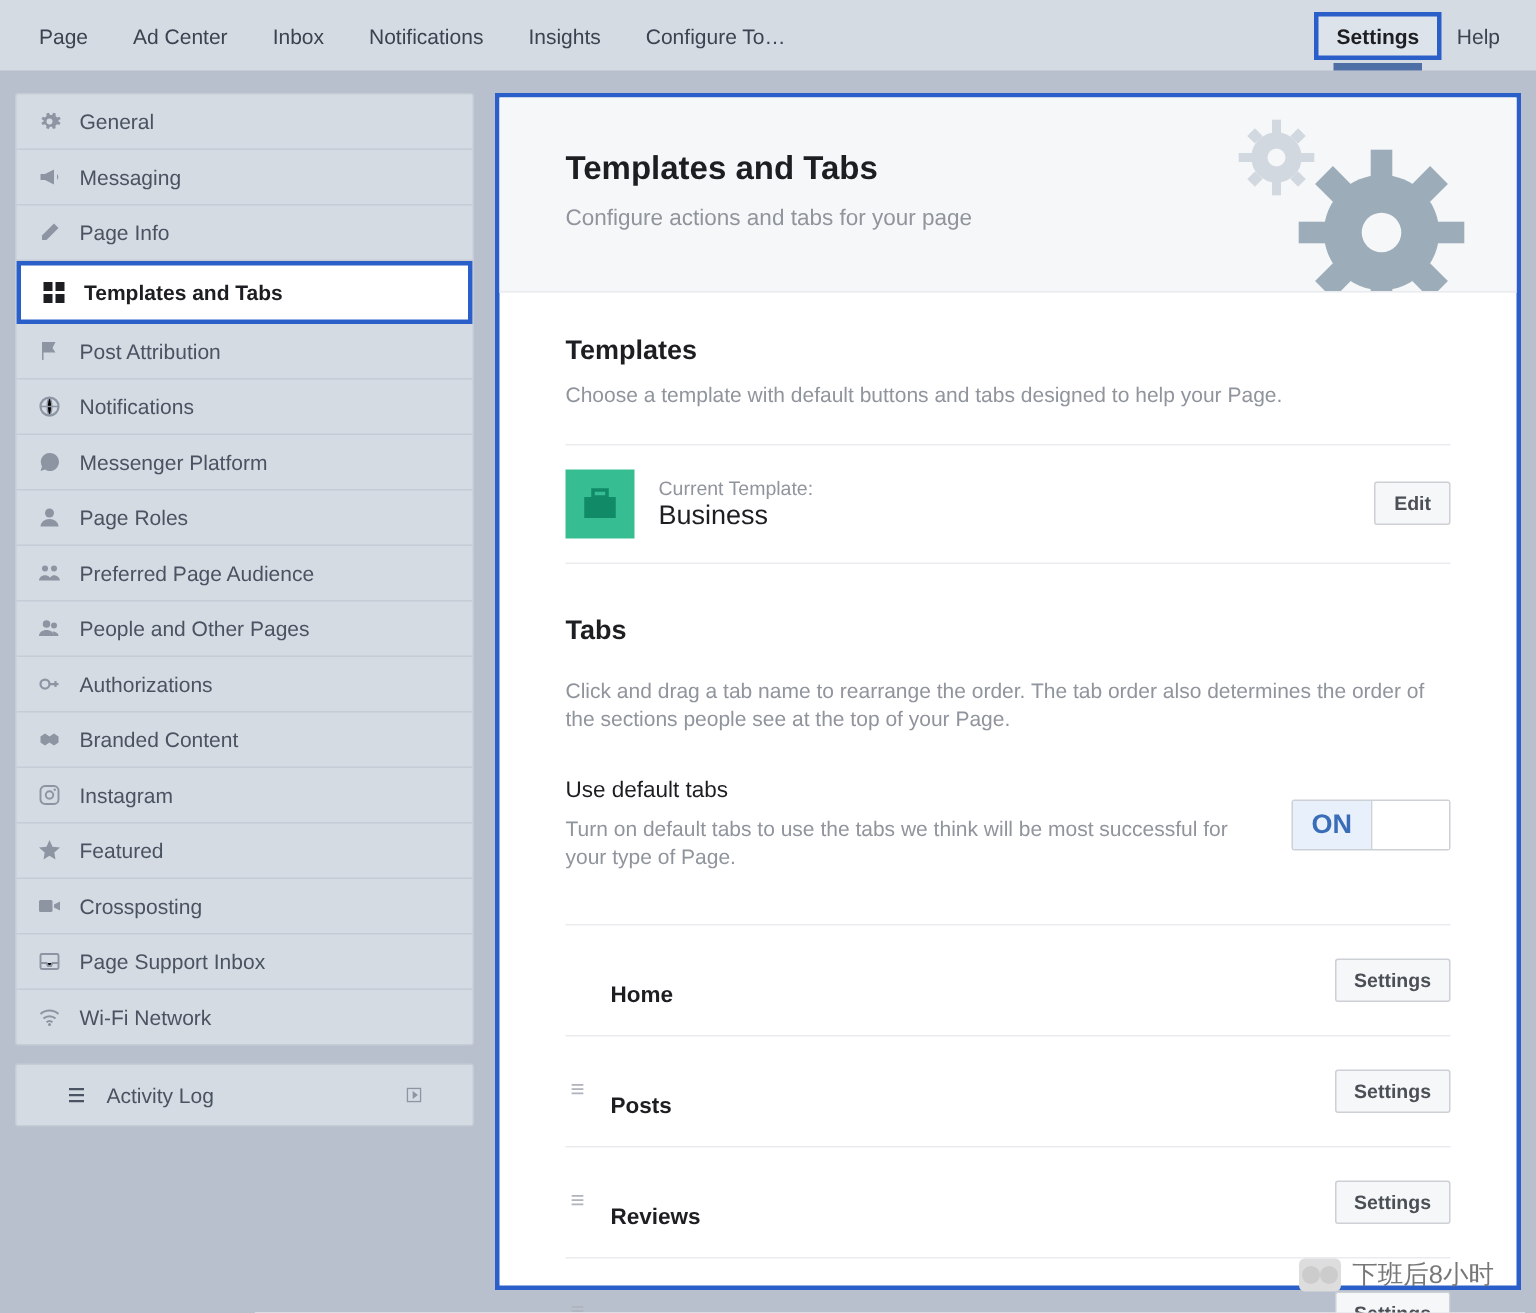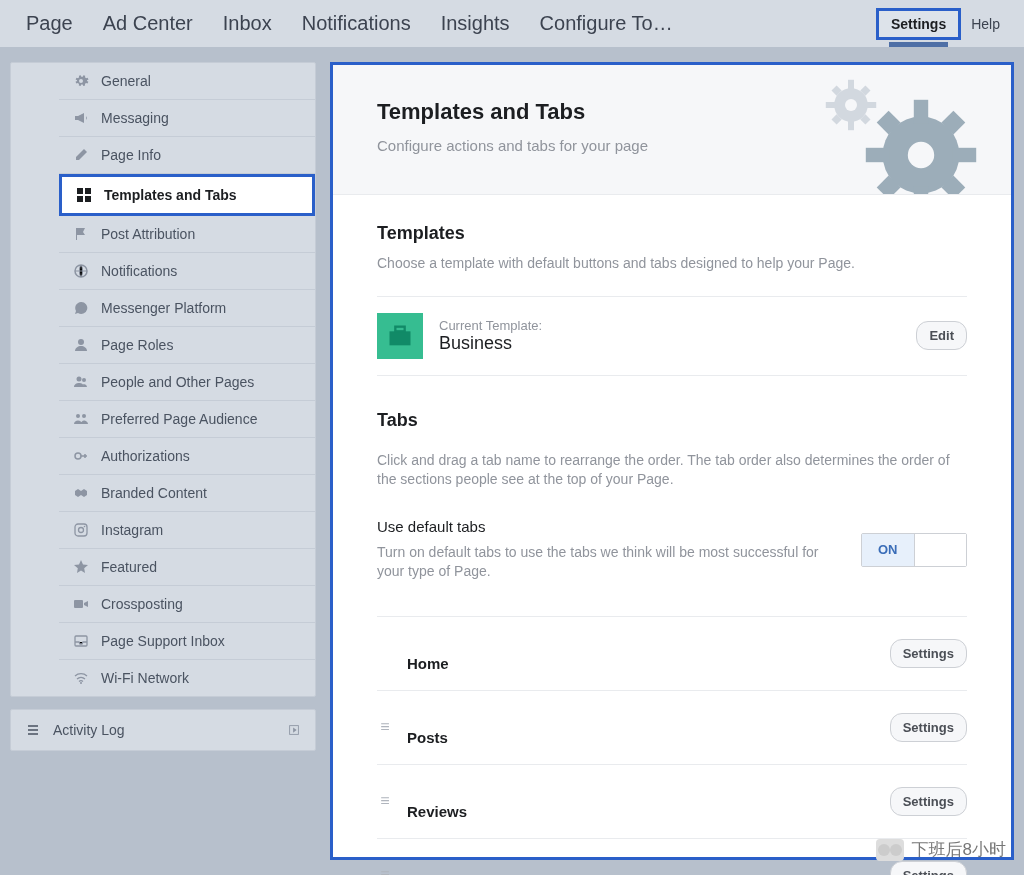--- a/index.html
+++ b/index.html
@@ -17,21 +17,21 @@
   background: #d5dbe3;
   height: 48px;
   display: flex;
   align-items: center;
   padding: 0 14px;
   border-bottom: 1px solid #b7c0cc;
 }
 .topnav-left { display: flex; gap: 6px; }
 .topnav-item {
   color: #3c4350;
-  font-size: 20px;
+  font-size: 14px;
   padding: 6px 12px;
   cursor: pointer;
   white-space: nowrap;
 }
 .topnav-spacer { flex: 1; }
 .topnav-settings {
   border: 3px solid #2a5fc9;
   padding: 5px 12px;
   font-weight: 700;
   color: #1c1e21;
@@ -51,21 +51,20 @@
 
 
 .wrap { display: flex; padding: 14px 10px 0 10px; gap: 14px; }
 
 
 .sidebar { width: 306px; }
 .side-list {
   background: #d5dbe3;
   border: 1px solid #c5ccd6;
   border-radius: 2px;
-  padding-left: 48px;
 }
 .side-item {
   display: flex;
   align-items: center;
   gap: 12px;
   padding: 10px 14px;
   border-bottom: 1px solid #c5ccd6;
   color: #4a5361;
   font-size: 14px;
   cursor: pointer;
@@ -81,21 +80,21 @@
 .side-item.active .ico { color:#1c1e21; }
 
 .activity-log {
   margin-top: 12px;
   background: #d5dbe3;
   border: 1px solid #c5ccd6;
   border-radius: 2px;
   display: flex;
   align-items: center;
   gap: 12px;
-  padding: 12px 14px;
+  padding: 12px 32px;
   color: #4a5361;
   font-size: 14px;
 }
 .activity-log .arrow { margin-left:auto; color:#8d95a3; }
 
 
 .content {
   flex: 1;
   background: #fff;
   border: 3px solid #2a5fc9;
@@ -127,21 +126,21 @@
   align-items: center;
   gap: 16px;
 }
 .tmpl-icon { width:46px; height:46px; background:#36bd91; display:flex; align-items:center; justify-content:center; }
 .tmpl-text { flex:1; }
 .tmpl-label { font-size:13px; color:#90949c; }
 .tmpl-name { font-size:18px; color:#1c1e21; font-weight:400; }
 .btn {
   background: #f6f7f9;
   border: 1px solid #cdd0d5;
-  border-radius: 12px;
+  border-radius: 2px;
   padding: 6px 12px;
   font-size: 13px;
   font-weight: 700;
   color: #4b4f56;
   cursor: pointer;
 }
 
 .tabs-section { padding: 34px 44px 0; }
 .tabs-section h2 { font-size:18px; font-weight:700; color:#1c1e21; margin-bottom:20px; }
 
@@ -153,34 +152,34 @@
 }
 .dt-left { flex:1; }
 .dt-title { font-size:15px; color:#1c1e21; margin-bottom:8px; }
 .toggle {
   width: 106px; height: 34px;
   border: 1px solid #cdd0d5;
   border-radius: 2px;
   display: flex;
   cursor: pointer;
 }
-.toggle .on { flex:1; background:#e7f0fb; color:#3a6db8; font-weight:700; font-size:13px; display:flex; align-items:center; justify-content:center; border-right:1px solid #cdd0d5; }
+.toggle .on { flex:1; background:#e7f0fb; color:#3a6db8; font-weight:700; font-size:18px; display:flex; align-items:center; justify-content:center; border-right:1px solid #cdd0d5; }
 .toggle .off { flex:1; background:#fff; }
 
 .tab-row {
   display:flex; align-items:center; gap:14px;
   padding: 18px 0;
   border-bottom: 1px solid #e9ebee;
 }
 .handle { color:#b0b5bd; font-size:16px; width:16px; text-align:center; }
 .tab-name { flex:1; font-size:15px; font-weight:700; color:#1c1e21;margin-top:20px; }
 .tab-row.home .handle { visibility:hidden; }
 
 
-.watermark { position:absolute; right:18px; bottom:14px; display:flex; align-items:center; gap:8px; color:#777; font-size:17px; }
+.watermark { position:absolute; right:28px; bottom:14px; display:flex; align-items:center; gap:8px; color:#777; font-size:17px; }
 .watermark .wicon { width:28px; height:22px; background:#ddd; border-radius:4px; position:relative; }
 .watermark .wicon::before, .watermark .wicon::after { content:""; position:absolute; background:#ccc; width:12px; height:12px; border-radius:50%; }
 .watermark .wicon::before { left:2px; top:5px; }
 .watermark .wicon::after { right:2px; top:5px; }
 
 svg { display:block; }
 </style>
 </head>
 <body>
 
@@ -267,36 +266,36 @@
             <svg width="16" height="16" viewBox="0 0 16 16">
               <circle cx="8" cy="5" r="3" fill="currentColor"></circle>
               <path fill="currentColor" d="M2 14c0-3 3-5 6-5s6 2 6 5H2z"></path>
             </svg>
           </span>
         <span>Page Roles</span>
       </div>
       <div class="side-item">
         <span class="ico">
             <svg width="16" height="16" viewBox="0 0 16 16">
+              <circle cx="5" cy="5" r="2" fill="currentColor"></circle>
+              <circle cx="11" cy="5" r="2" fill="currentColor"></circle>
+              <path fill="currentColor" d="M1 13c0-2 2-3.5 4-3.5s4 1.5 4 3.5H1zm7 0c0-2 1.5-3.5 3-3.5s4 1.5 4 3.5H8z"></path>
+            </svg>
+          </span>
+        <span>Preferred Page Audience</span>
+      </div>
+      <div class="side-item">
+        <span class="ico">
+            <svg width="16" height="16" viewBox="0 0 16 16">
               <circle cx="6" cy="5" r="2.5" fill="currentColor"></circle>
               <circle cx="11" cy="6" r="2" fill="currentColor"></circle>
               <path fill="currentColor" d="M1 13c0-2.5 2.5-4 5-4s5 1.5 5 4H1zm9-3c2 0 4 1 4 3h-3c0-1-.4-2-1-3z"></path>
             </svg>
           </span>
         <span>People and Other Pages</span>
-      </div>
-      <div class="side-item">
-        <span class="ico">
-            <svg width="16" height="16" viewBox="0 0 16 16">
-              <circle cx="5" cy="5" r="2" fill="currentColor"></circle>
-              <circle cx="11" cy="5" r="2" fill="currentColor"></circle>
-              <path fill="currentColor" d="M1 13c0-2 2-3.5 4-3.5s4 1.5 4 3.5H1zm7 0c0-2 1.5-3.5 3-3.5s4 1.5 4 3.5H8z"></path>
-            </svg>
-          </span>
-        <span>Preferred Page Audience</span>
       </div>
       <div class="side-item">
         <span class="ico">
             <svg width="16" height="16" viewBox="0 0 16 16">
               <circle cx="5" cy="8" r="3" fill="none" stroke="currentColor" stroke-width="1.5"></circle>
               <path stroke="currentColor" stroke-width="1.5" d="M8 8h6m-2-2v4"></path>
             </svg>
           </span>
         <span>Authorizations</span>
       </div>

